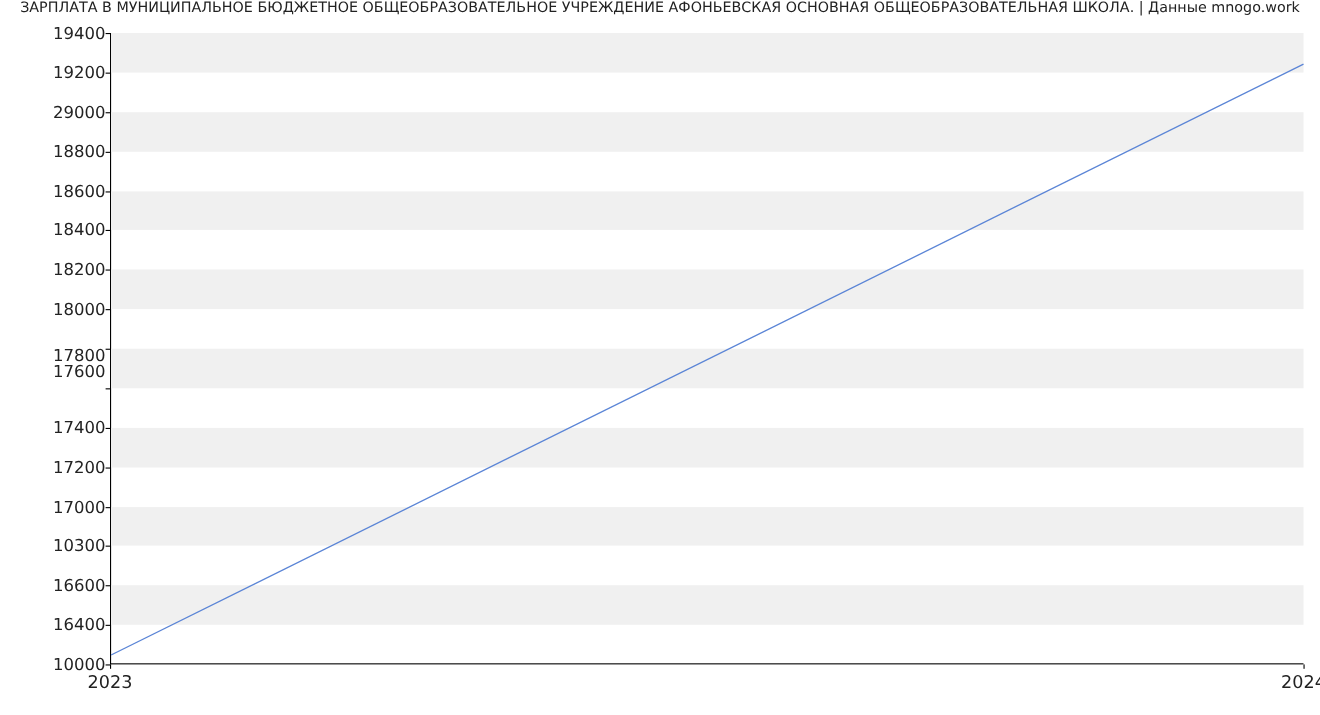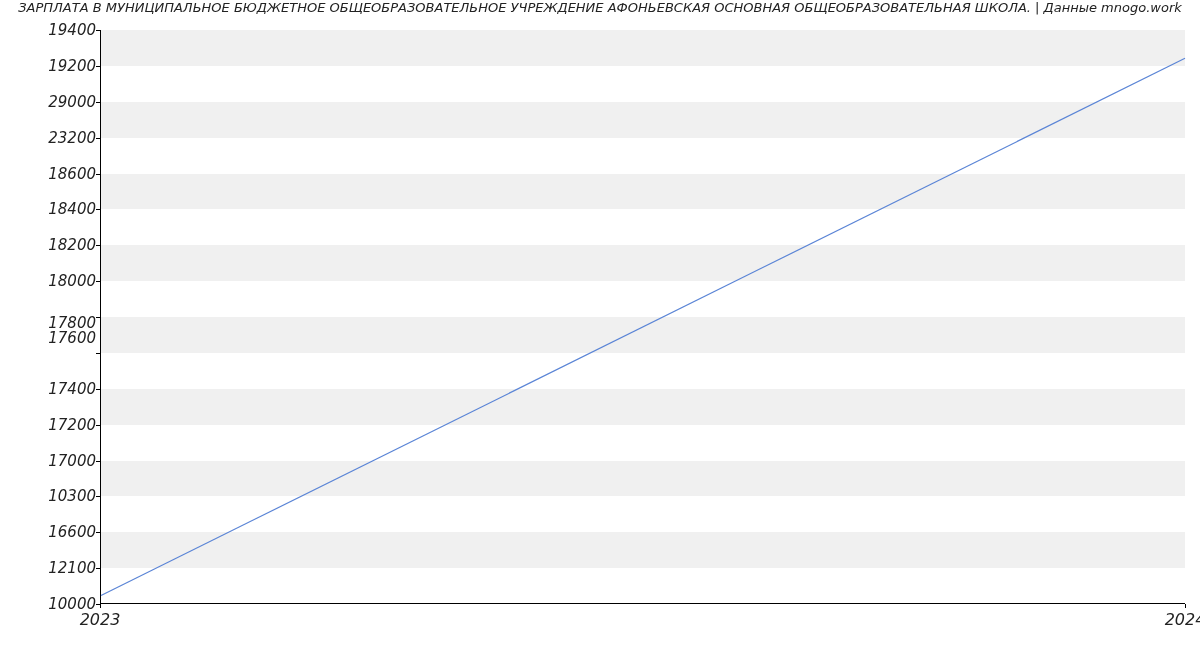--- a/index.html
+++ b/index.html
@@ -8,21 +8,20 @@
     width: 1200px;
     height: 650px;
     background: #fff;
     font-family: "DejaVu Sans", "Liberation Sans", Arial, sans-serif;
     overflow: hidden;
   }
   .chart-wrap {
     position: relative;
     width: 1200px;
     height: 650px;
-    font-style: italic;
   }
   .title {
     position: absolute;
     top: 0;
     left: 0;
     width: 1200px;
     text-align: center;
     font-size: 13px;
     color: #222;
     white-space: nowrap;
@@ -101,21 +100,21 @@
       <div class="band" style="top: 215.25px; height: 35.875px;"></div>
       <div class="band" style="top: 143.5px; height: 35.875px;"></div>
       <div class="band" style="top: 71.75px; height: 35.875px;"></div>
       <div class="band" style="top: 0px; height: 35.875px;"></div>
       <svg class="line-layer" id="line-layer" viewBox="0 0 1085 574" preserveAspectRatio="none">
         <path d="M0 566.46625 L1085 28.341249999999945" class="series-line"></path>
       </svg>
   </div>
 <div class="y-tick" style="top: 604px;">10000</div>
     <div class="y-tick-mark" style="top: 604px;"></div>
-    <div class="y-tick" style="top: 568.125px;">12100</div>
+    <div class="y-tick" style="top: 568.125px;">16400</div>
     <div class="y-tick-mark" style="top: 568.125px;"></div>
     <div class="y-tick" style="top: 532.25px;">16600</div>
     <div class="y-tick-mark" style="top: 532.25px;"></div>
     <div class="y-tick" style="top: 496.375px;">10300</div>
     <div class="y-tick-mark" style="top: 496.375px;"></div>
     <div class="y-tick" style="top: 460.5px;">17000</div>
     <div class="y-tick-mark" style="top: 460.5px;"></div>
     <div class="y-tick" style="top: 424.625px;">17200</div>
     <div class="y-tick-mark" style="top: 424.625px;"></div>
     <div class="y-tick" style="top: 388.75px;">17400</div>
@@ -125,21 +124,21 @@
     <div class="y-tick" style="top: 323px;">17800</div>
     <div class="y-tick-mark" style="top: 317px;"></div>
     <div class="y-tick" style="top: 281.125px;">18000</div>
     <div class="y-tick-mark" style="top: 281.125px;"></div>
     <div class="y-tick" style="top: 245.25px;">18200</div>
     <div class="y-tick-mark" style="top: 245.25px;"></div>
     <div class="y-tick" style="top: 209.375px;">18400</div>
     <div class="y-tick-mark" style="top: 209.375px;"></div>
     <div class="y-tick" style="top: 173.5px;">18600</div>
     <div class="y-tick-mark" style="top: 173.5px;"></div>
-    <div class="y-tick" style="top: 137.625px;">23200</div>
+    <div class="y-tick" style="top: 137.625px;">18800</div>
     <div class="y-tick-mark" style="top: 137.625px;"></div>
     <div class="y-tick" style="top: 101.75px;">29000</div>
     <div class="y-tick-mark" style="top: 101.75px;"></div>
     <div class="y-tick" style="top: 65.875px;">19200</div>
     <div class="y-tick-mark" style="top: 65.875px;"></div>
     <div class="y-tick" style="top: 30px;">19400</div>
     <div class="y-tick-mark" style="top: 30px;"></div>
     <div class="x-tick" style="left: 100px;">2023</div>
     <div class="x-tick-mark" style="left: 100px;"></div>
     <div class="x-tick" style="left: 1185px;">2024</div>

